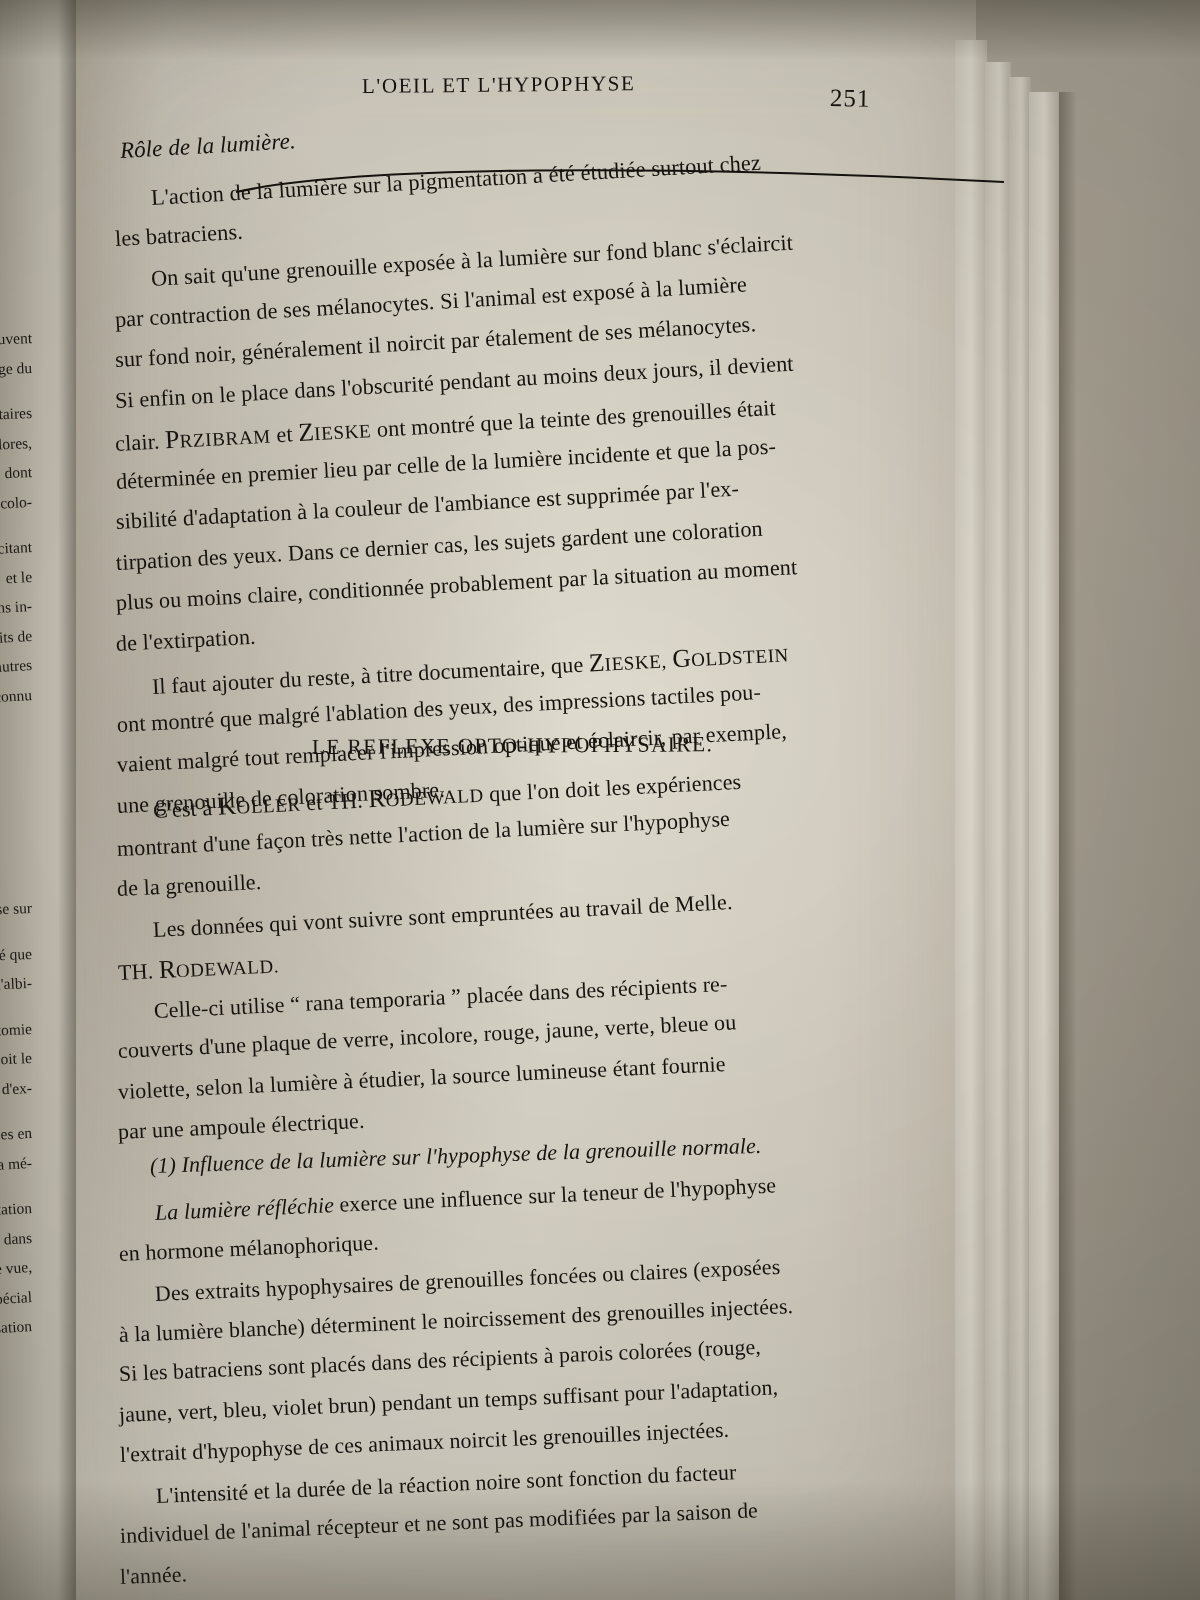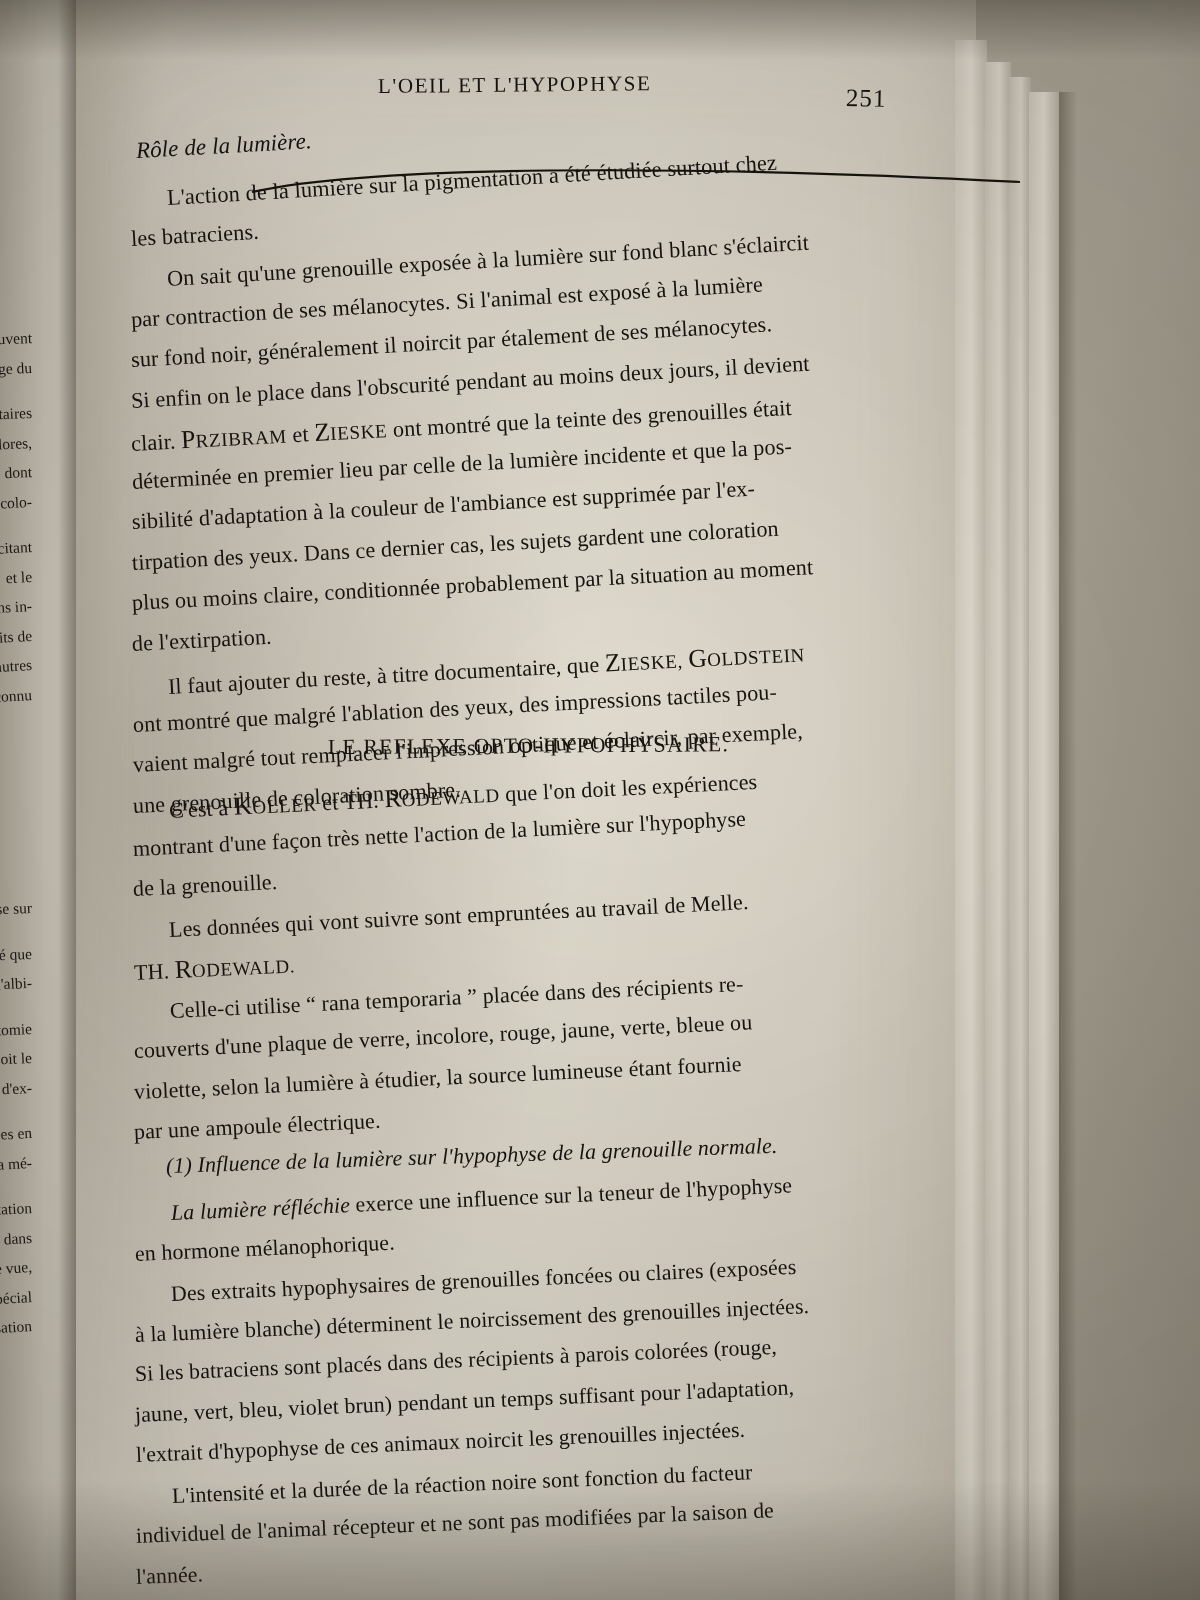--- a/index.html
+++ b/index.html
@@ -100,21 +100,21 @@
   .edge.e4 { left: 74px; width: 30px; top: 70px; background: linear-gradient(90deg,#cdc8bb,#ded9cd 50%,#b6b0a2); }
   .edge-dark {
     position: absolute;
     left: 104px; top: 70px; bottom: 0; width: 18px;
     background: linear-gradient(90deg, rgba(70,64,50,0.45), rgba(70,64,50,0.0));
   }
 
   
   .textblock {
     position: absolute;
-    left: 128px;
+    left: 112px;
     top: 60px;
     width: 800px;
     height: 1480px;
   }
 
   
   .ln {
     position: absolute;
     white-space: nowrap;
     color: #17140f;

